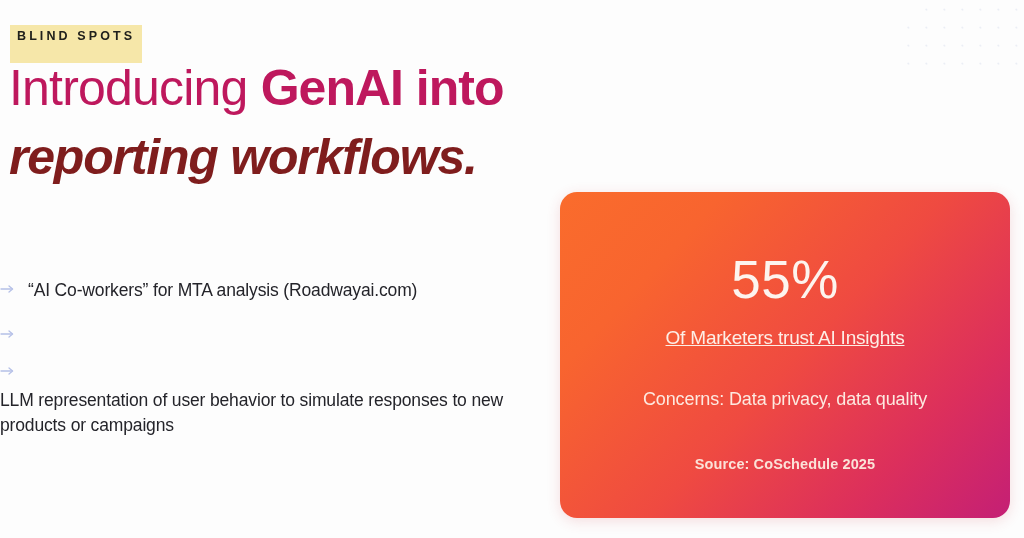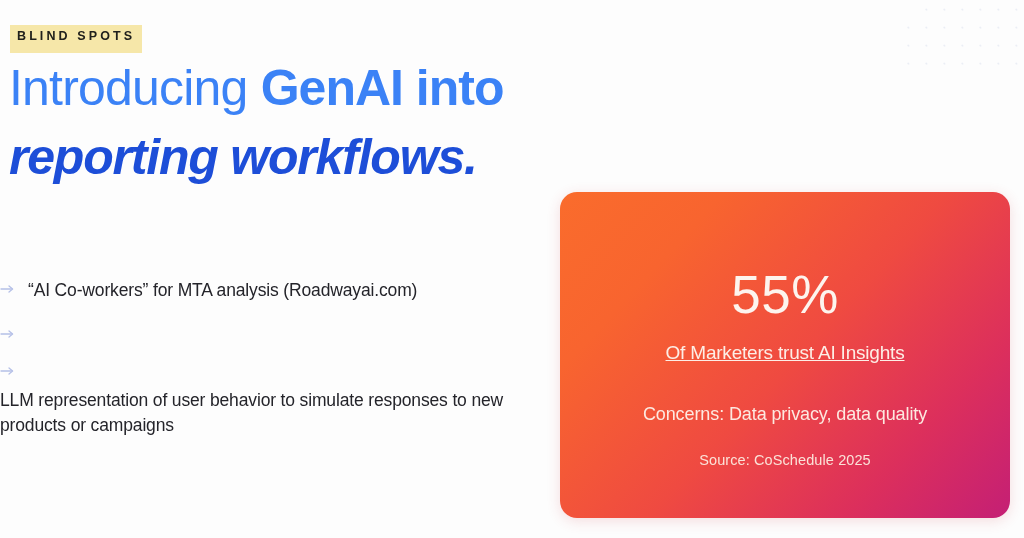--- a/index.html
+++ b/index.html
@@ -44,47 +44,47 @@
     top: 25px;
   }
   .eyebrow {
     display: inline-block;
     background: #f6e7a9;
     color: #20201c;
     font-size: 12.5px;
     font-weight: bold;
     letter-spacing: 3.1px;
     line-height: 1;
-    padding: 5px 7px 10px 7px;
+    padding: 5px 7px 20px 7px;
     white-space: nowrap;
   }
 
   
   .heading {
     position: absolute;
     left: 9px;
     top: 54px;
     width: 700px;
   }
   .heading-line1 {
     font-size: 50px;
     line-height: 68px;
-    color: #3b82f6;
+    color: #be185d;
     font-weight: 300;
     letter-spacing: -0.8px;
     white-space: nowrap;
   }
   .heading-line1 .hl-strong {
     font-weight: 600;
     letter-spacing: -1px;
   }
   .heading-line2 {
     font-size: 50px;
     line-height: 66px;
-    color: #1d4ed8;
+    color: #7f1d1d;
     font-weight: 600;
     font-style: italic;
     letter-spacing: -1.2px;
     white-space: nowrap;
     margin-top: 2px;
   }
 
   
   .bullets {
     position: absolute;
@@ -121,21 +121,21 @@
     top: 192px;
     width: 450px;
     height: 326px;
     border-radius: 17px;
     background: linear-gradient(133deg, #fa6c2c 0%, #f8642f 22%, #ef4a41 52%, #dc2f5c 78%, #c41f75 100%);
     box-shadow: 0 3px 14px rgba(196, 50, 60, 0.16);
     display: flex;
     flex-direction: column;
     align-items: center;
     justify-content: flex-start;
-    padding-top: 73px;
+    padding-top: 58px;
     overflow: hidden;
   }
 
   .stat-value {
     font-size: 53px;
     line-height: 60px;
     color: #fdf4ee;
     font-weight: 300;
     letter-spacing: 0.5px;
   }
@@ -153,23 +153,23 @@
     line-height: 26px;
     color: #fde9e0;
     font-weight: 400;
     letter-spacing: -0.1px;
     margin-top: 34px;
   }
   .stat-source {
     font-size: 14.5px;
     line-height: 22px;
     color: #fbe2d8;
-    font-weight: 400;
+    font-weight: 700;
     letter-spacing: 0.1px;
-    margin-top: 22px;
+    margin-top: 41px;
   }
 </style>
 </head>
 <body>
 
 <div class="slide">
 
   <div class="decor-halftone">
     <svg width="230" height="150" viewBox="0 0 230 150" aria-hidden="true">
       <defs>

